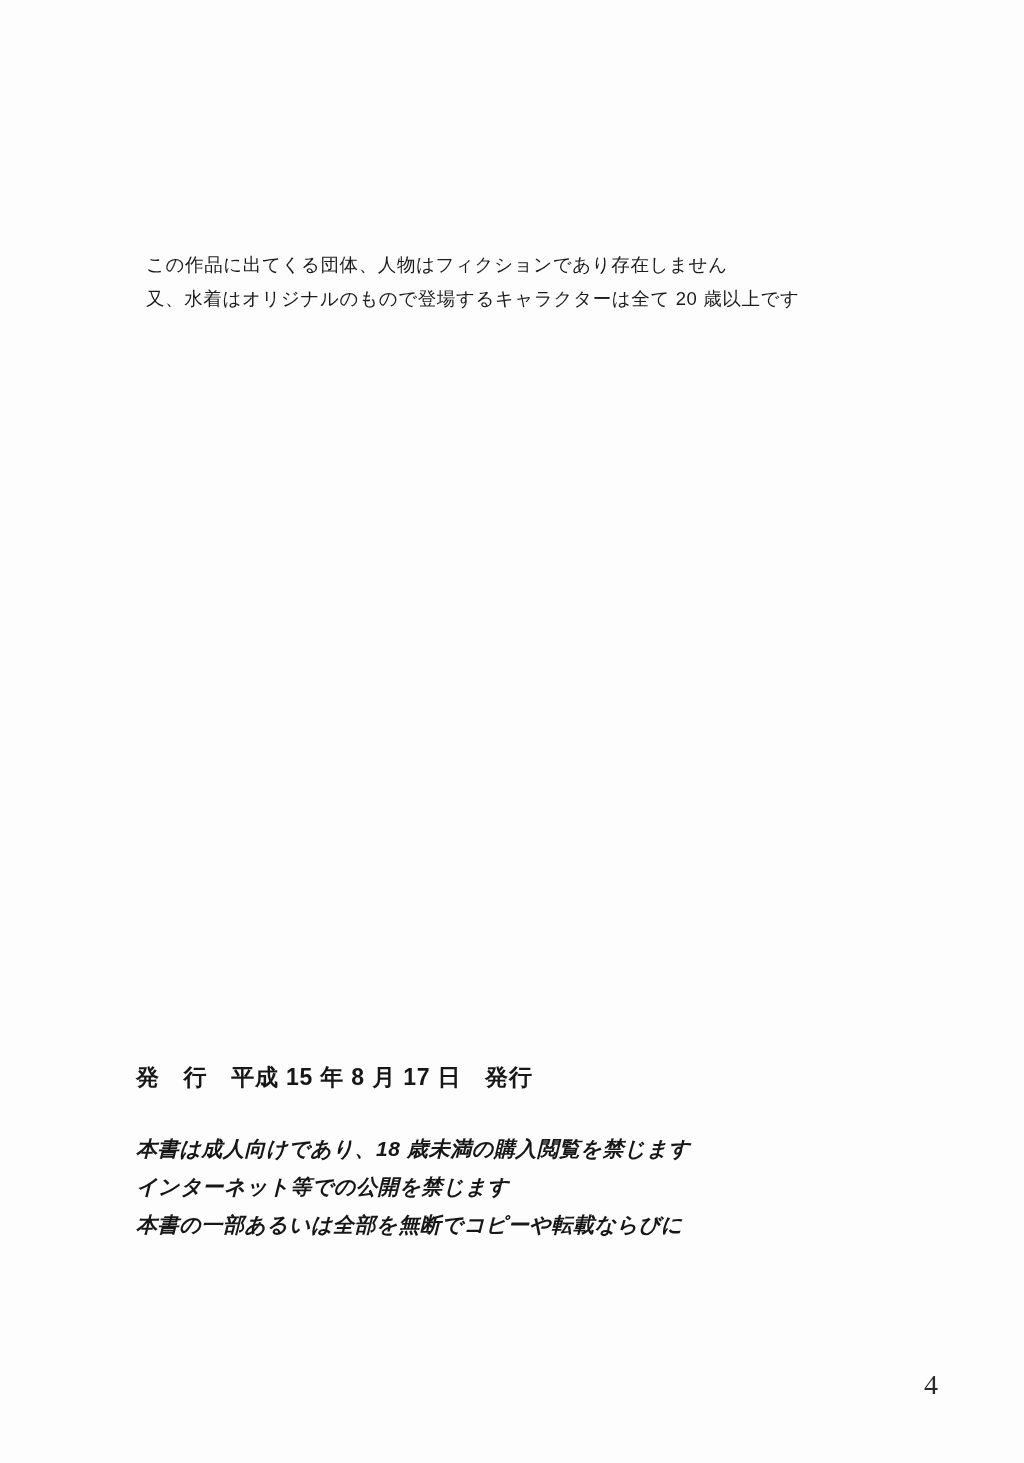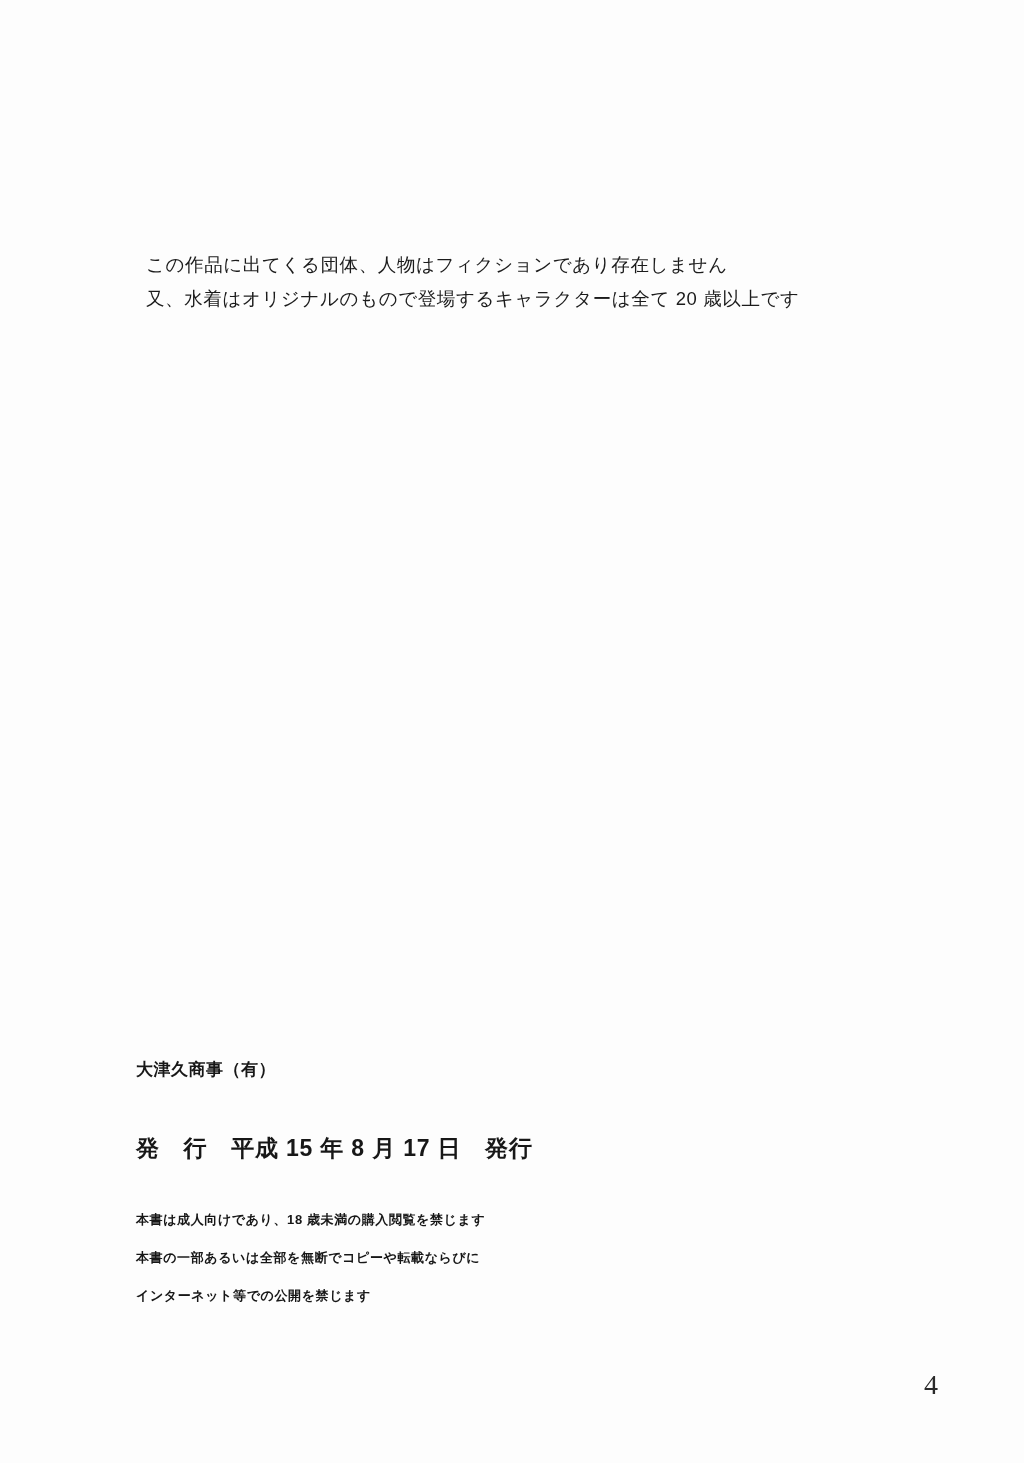--- a/index.html
+++ b/index.html
@@ -56,26 +56,27 @@
     font-weight: bold;
     letter-spacing: 0.8px;
     line-height: 38px;
     color: #171717;
     white-space: nowrap;
   }
   .colophon .spacer {
     height: 34px;
   }
   .colophon .notice-line {
-    font-size: 13px;
+    font-size: 21px;
     font-weight: bold;
     letter-spacing: 0.6px;
     line-height: 38px;
     color: #171717;
     white-space: nowrap;
+    font-style: italic;
   }
 
   
   .page-number {
     position: absolute;
     right: 86px;
     bottom: 62px;
     font-family: "Liberation Serif", serif;
     font-size: 28px;
     color: #2a2a2a;
@@ -86,26 +87,25 @@
 <body>
 
 <div class="page">
 
   <div class="disclaimer">
     <div class="line">この作品に出てくる団体、人物はフィクションであり存在しません</div>
     <div class="line">又、水着はオリジナルのもので登場するキャラクターは全て 20 歳以上です</div>
   </div>
 
   <div class="colophon">
-    <div class="publisher">大津久商事（有）</div>
 
     <div class="pub-line">発　行　平成 15 年 8 月 17 日　発行</div>
 
     <div class="spacer"></div>
 
     <div class="notice-line">本書は成人向けであり、18 歳未満の購入閲覧を禁じます</div>
+    <div class="notice-line">インターネット等での公開を禁じます</div>
     <div class="notice-line">本書の一部あるいは全部を無断でコピーや転載ならびに</div>
-    <div class="notice-line">インターネット等での公開を禁じます</div>
   </div>
 
   <div class="page-number">4</div>
 
 </div>
 
 </body></html>

